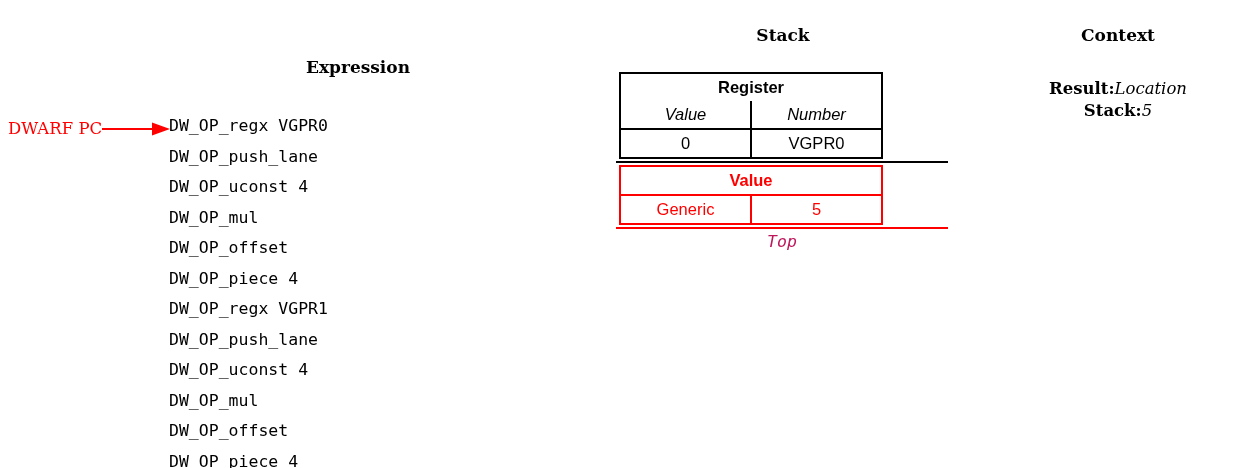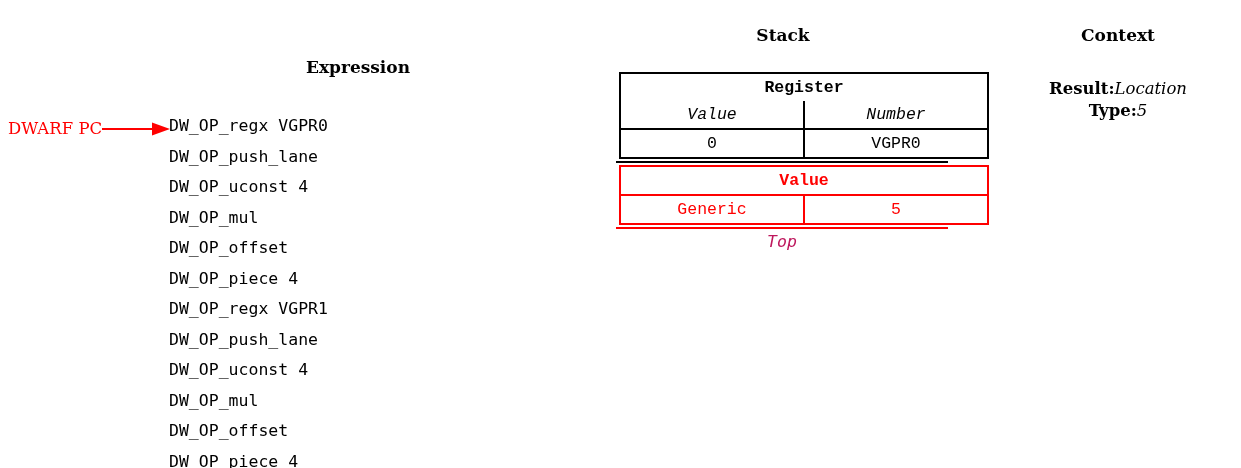--- a/index.html
+++ b/index.html
@@ -69,25 +69,25 @@
   }
 
   
   #stack-area {
     position: absolute;
     left: 619px;
     top: 72px;
     width: 328px;
   }
   .stack-table {
-    width: 370px;
+    width: 264px;
     box-sizing: border-box;
     border: 2px solid #000000;
     border-collapse: collapse;
-    font-family: Liberation Mono, monospace;
+    font-family: Liberation Sans, sans-serif;
     table-layout: fixed;
   }
   .stack-table td {
     padding: 0;
     text-align: center;
     border: none;
     font-size: 16.5px;
     height: 27px;
     line-height: 27px;
   }
@@ -226,15 +226,15 @@
   <div class="sep-red"></div>
 
   <div id="stack-top-label">Top</div>
 </div>
 
 <div id="context-block">
   <div class="context-row">
     <span class="ctx-key">Result:</span><span class="ctx-value">Location</span>
   </div>
   <div class="context-row">
-    <span class="ctx-key">Type:</span><span class="ctx-value">5</span>
+    <span class="ctx-key">Stack:</span><span class="ctx-value">5</span>
   </div>
 </div>
 
 </body></html>

